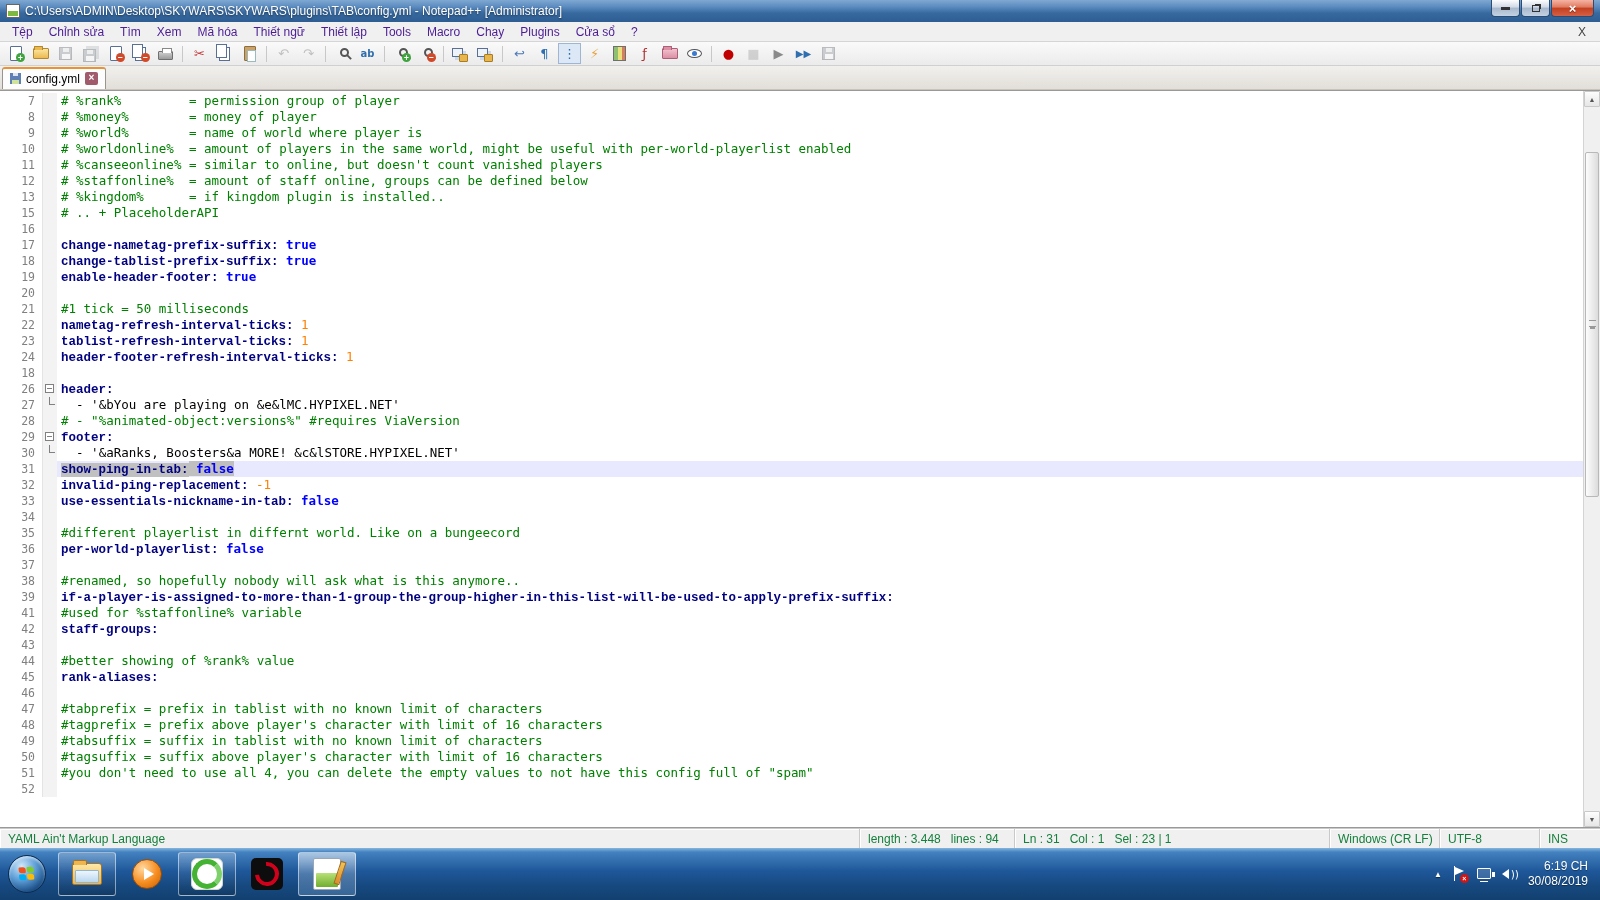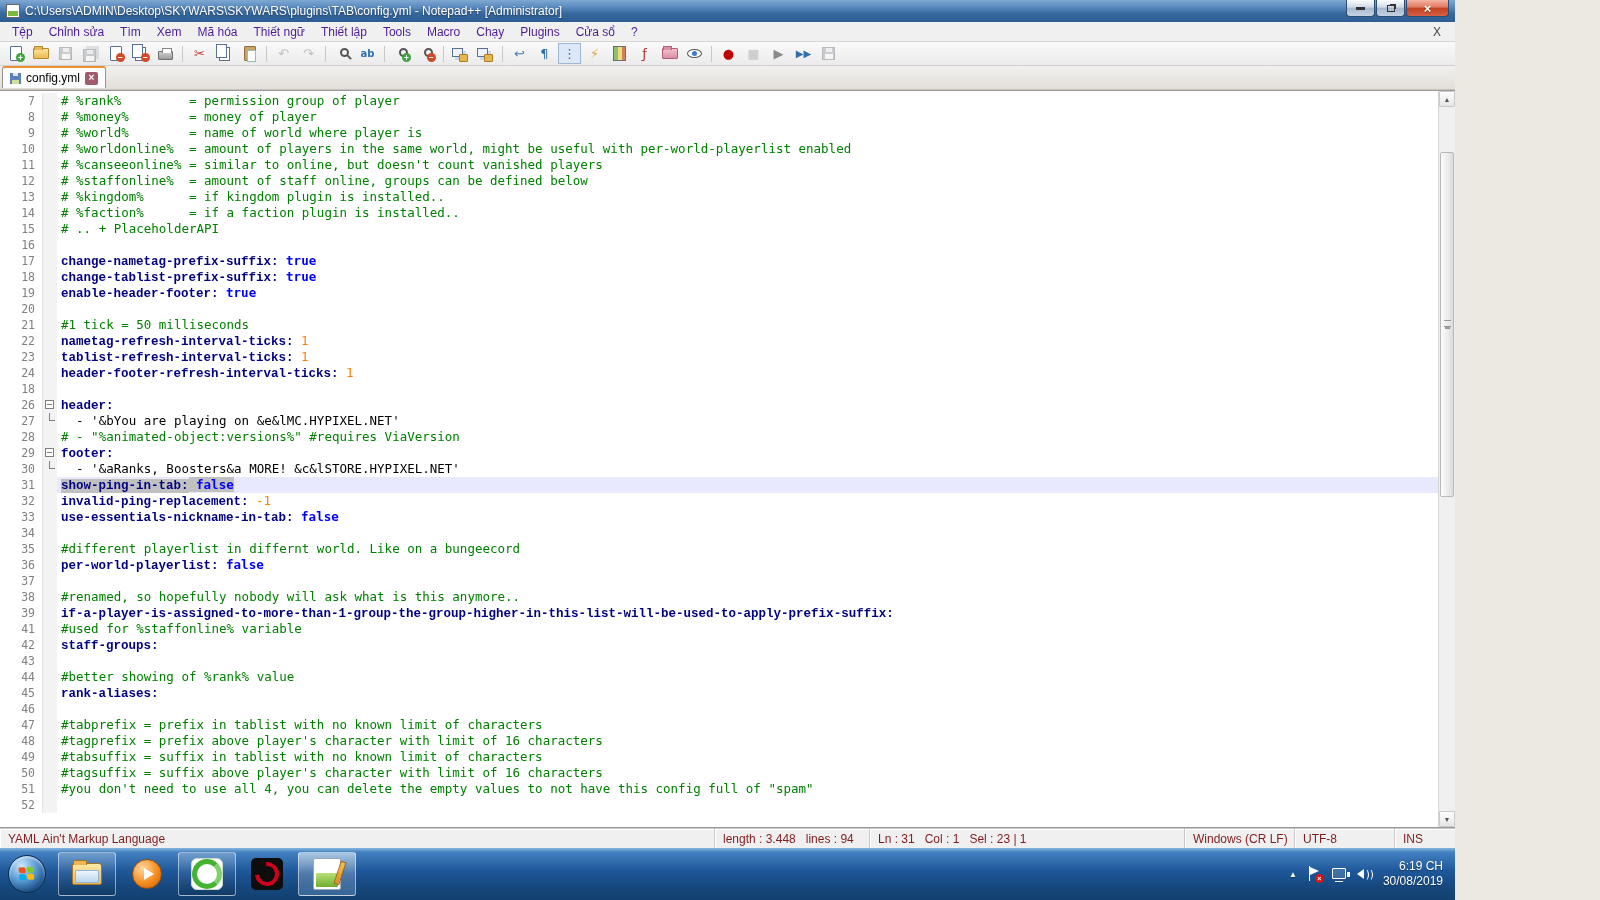--- a/index.html
+++ b/index.html
@@ -1,18 +1,18 @@
 <!DOCTYPE html>
 <html><head>
 <meta charset="utf-8">
 <style>
   * { margin:0; padding:0; box-sizing:border-box; }
   html,body { width:1600px; height:900px; overflow:hidden; }
   body { font-family:"Liberation Sans", sans-serif; font-size:12px; background:#ece9e2; }
-  .screen { width:1455px; height:900px; display:flex; flex-direction:column; }
+  .screen { width:1600px; height:900px; display:flex; flex-direction:column; }
 
   
   .titlebar { height:22px; background:linear-gradient(180deg,#7fa8d2 0%,#5c8cc0 30%,#37699f 60%,#2d5d92 100%);
     display:flex; align-items:center; padding:0 4px; position:relative; }
   .app-icon { width:14px; height:14px; margin:0 5px 0 2px; position:relative; background:#fff; border:1px solid #666; }
   .app-icon::after { content:""; position:absolute; left:1px; right:1px; bottom:1px; height:5px; background:#7cb93e; }
   .title-text { color:#fff; font-size:12px; text-shadow:0 1px 2px rgba(0,0,0,.5); white-space:nowrap; }
   .win-controls { position:absolute; right:6px; top:0; display:flex; }
   .wc { width:29px; height:17px; border:1px solid #2b4d74; border-top:none; display:flex; align-items:center; justify-content:center;
     background:linear-gradient(180deg,#fdfdfd,#cfd9e6 45%,#a8b8cc 50%,#c4d2e2); border-radius:0 0 4px 4px; margin-left:1px; }
@@ -54,21 +54,21 @@
   .mini-paste::after { content:""; position:absolute; left:2px; top:3px; width:7px; height:10px; background:#fff; border:1px solid #9bb; }
   .mini-mag { width:9px; height:9px; border:2px solid #555; border-radius:50%; position:relative; margin:-3px -3px 0 0; }
   .mini-mag::after { content:""; position:absolute; width:6px; height:2px; background:#555; transform:rotate(45deg); right:-5px; bottom:-3px; }
   .mini-sync { width:11px; height:9px; border:1px solid #5a6f94; background:#eef3fa; position:relative; margin:-3px 3px 0 -3px; box-shadow:3px 3px 0 0 #cdd9ea; }
   .mini-sync::after { content:""; position:absolute; right:-6px; bottom:-6px; width:7px; height:6px; background:#e8b64c; border:1px solid #a87d22; border-radius:1px; }
   .mini-map { width:13px; height:15px; border:1px solid #6f6f6f; background:linear-gradient(90deg,#8fc06f 0 4px,#e8e07a 4px 8px,#d67f5f 8px 13px); }
   .mini-eye { width:15px; height:9px; border:1px solid #555; border-radius:50%; position:relative; background:#fff; }
   .mini-eye::after { content:""; position:absolute; left:4px; top:1px; width:5px; height:5px; border-radius:50%; background:#3a7ad0; }
 
   
-  .tabbar { height:24px; background:linear-gradient(180deg,#f2f0ed,#e2dfda); border-bottom:1px solid #c8c4bc; display:flex; align-items:flex-start; padding-left:2px; }
+  .tabbar { height:24px; background:linear-gradient(180deg,#f2f0ed,#e2dfda); border-bottom:1px solid #c8c4bc; display:flex; align-items:center; padding-left:2px; }
   .tab { height:22px; background:#fdfdfd; border:1px solid #9a958c; border-bottom:none; border-top:2px solid #eb9234; border-radius:3px 3px 0 0;
     display:flex; align-items:center; gap:5px; padding:0 7px; font-size:12px; }
   .tab-floppy { width:11px; height:11px; background:#5f80b4; position:relative; }
   .tab-floppy::before { content:""; position:absolute; top:0; left:3px; width:5px; height:3px; background:#dde6f2; }
   .tab-floppy::after { content:""; position:absolute; bottom:0; left:2px; width:7px; height:4px; background:#cfe49a; }
   .tab-close { width:13px; height:13px; background:#a05a6b; color:#fff; font-size:10px; line-height:12px; text-align:center; border-radius:2px; font-weight:bold; }
 
   
   .editor { flex:1; background:#fff; border:1px solid #999; border-left:none; border-right:none; display:flex; overflow:hidden; position:relative; }
   .code-area { flex:1; padding-top:2px; overflow:hidden; }
@@ -87,21 +87,21 @@
   
   .vscroll { width:17px; flex:none; background:#f0f0f0; border-left:1px solid #d4d4d4; display:flex; flex-direction:column; }
   .arr { height:16px; background:linear-gradient(180deg,#fdfdfd,#e6e6e6); border:1px solid #c9c9c9; border-radius:1px;
     display:flex; align-items:center; justify-content:center; font-size:7px; color:#555; }
   .track { flex:1; position:relative; }
   .thumb { position:absolute; top:45px; height:345px; left:1px; right:1px; background:linear-gradient(90deg,#fdfdfd,#dcdcdc); border:1px solid #b8b8b8; border-radius:2px;
     display:flex; align-items:center; justify-content:center; }
   .grip { width:7px; height:7px; border-top:1px solid #999; border-bottom:1px solid #999; box-shadow:0 3px 0 -1px #999; margin-top:-3px; }
 
   
-  .statusbar { height:20px; background:#f0f0f0; border-top:1px solid #c9c9c9; display:flex; align-items:stretch; font-size:12px; color:#7f1d1d; }
+  .statusbar { height:20px; background:#f0f0f0; border-top:1px solid #c9c9c9; display:flex; align-items:stretch; font-size:12px; color:#15803d; }
   .seg { display:flex; align-items:center; padding:0 8px; border-right:1px solid #c9c9c9; box-shadow:inset 1px 1px 0 #fff; white-space:pre; }
   .seg.grow { flex:1; }
   .seg.s2 { width:155px; } .seg.s3 { width:315px; } .seg.s4 { width:110px; } .seg.s5 { width:100px; } .seg.s6 { width:60px; border-right:none; }
 
   
   .taskbar { height:52px; background:linear-gradient(180deg,#85b6de 0%,#4381c0 8%,#1e5799 45%,#174a82 70%,#12406f 100%);
     display:flex; align-items:center; padding:0 2px; }
   .start-orb { width:50px; height:48px; display:flex; align-items:center; justify-content:center; }
   .orb { width:38px; height:38px; border-radius:50%; background:radial-gradient(circle at 35% 28%,#cfe9fb 0%,#5f9fd8 40%,#1c4f86 75%,#0e3258 100%);
     border:1px solid #0c2c4e; display:flex; align-items:center; justify-content:center; box-shadow:inset 0 2px 3px rgba(255,255,255,.6); }
@@ -328,25 +328,20 @@
           <span class="ln">12</span>
           <span class="fold"></span>
           <span class="code"><span class="sc"># %staffonline%  = amount of staff online, groups can be defined below</span></span>
         </div>
         <div class="row">
           <span class="ln">13</span>
           <span class="fold"></span>
           <span class="code"><span class="sc"># %kingdom%      = if kingdom plugin is installed..</span></span>
         </div>
         <div class="row">
-          <span class="ln">14</span>
-          <span class="fold"></span>
-          <span class="code"><span class="sc"># %faction%      = if a faction plugin is installed..</span></span>
-        </div>
-        <div class="row">
           <span class="ln">15</span>
           <span class="fold"></span>
           <span class="code"><span class="sc"># .. + PlaceholderAPI</span></span>
         </div>
         <div class="row">
           <span class="ln">16</span>
           <span class="fold"></span>
           <span class="code"></span>
         </div>
         <div class="row">

